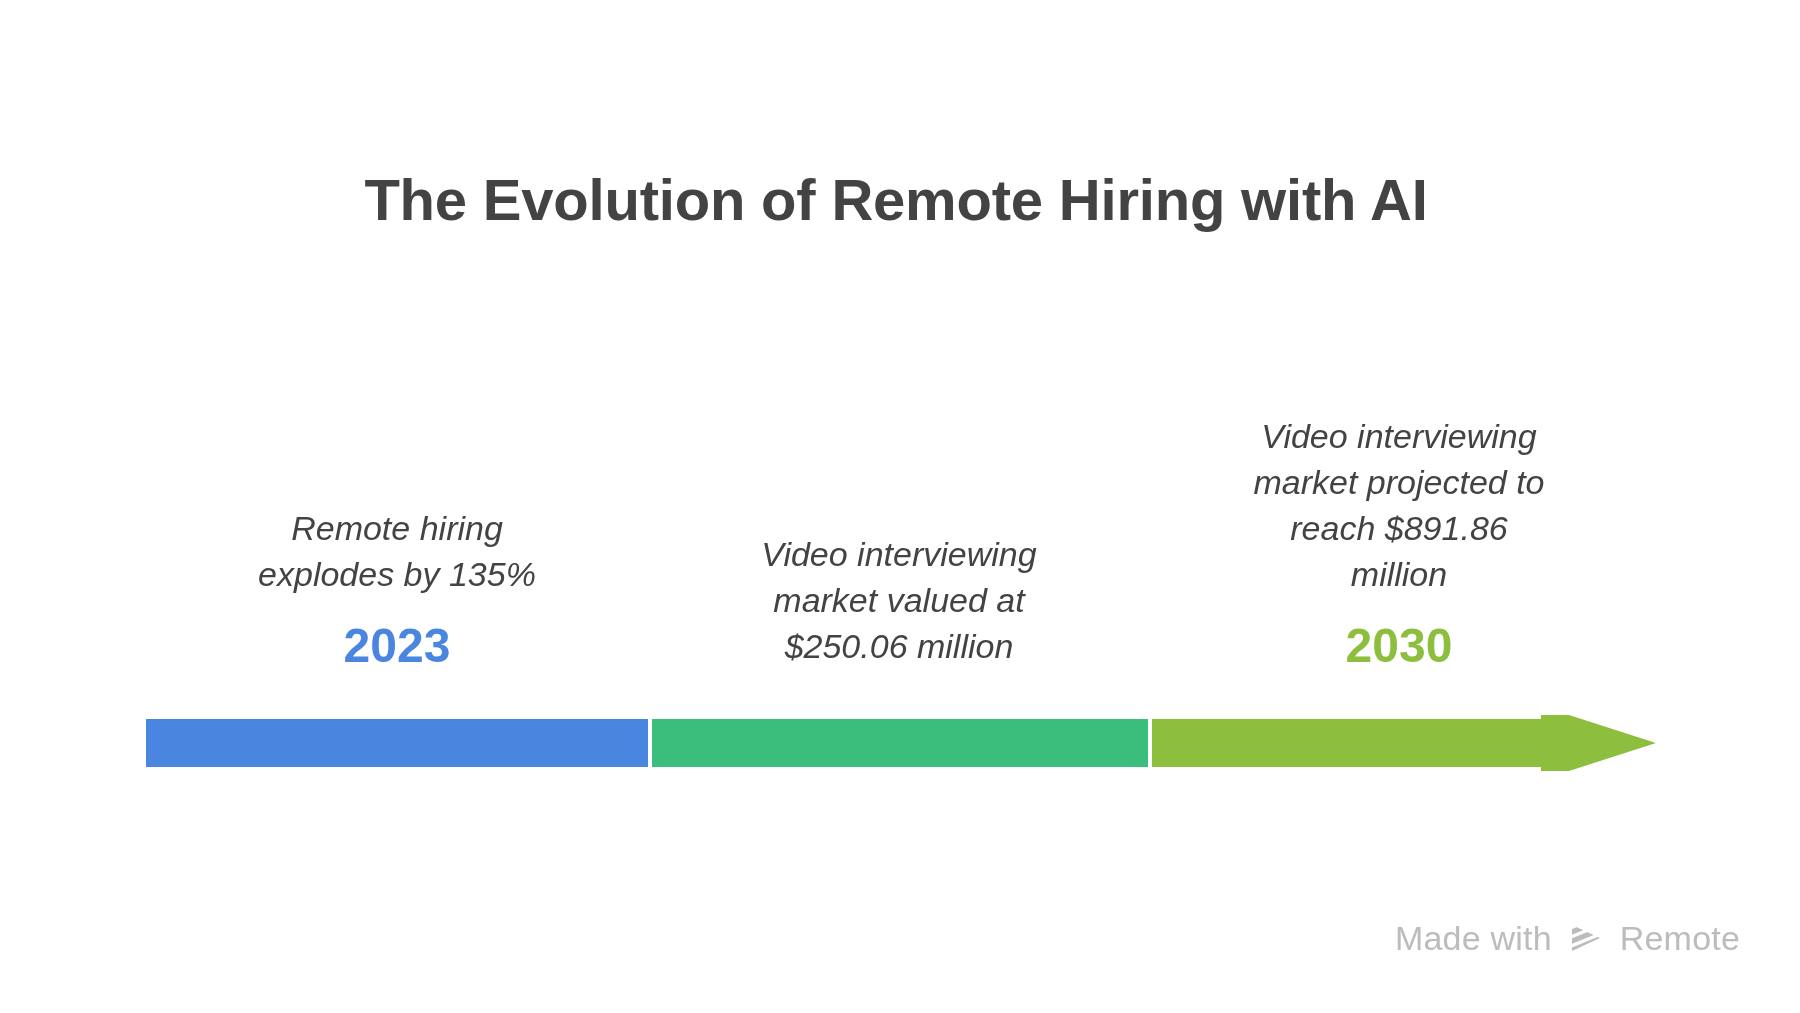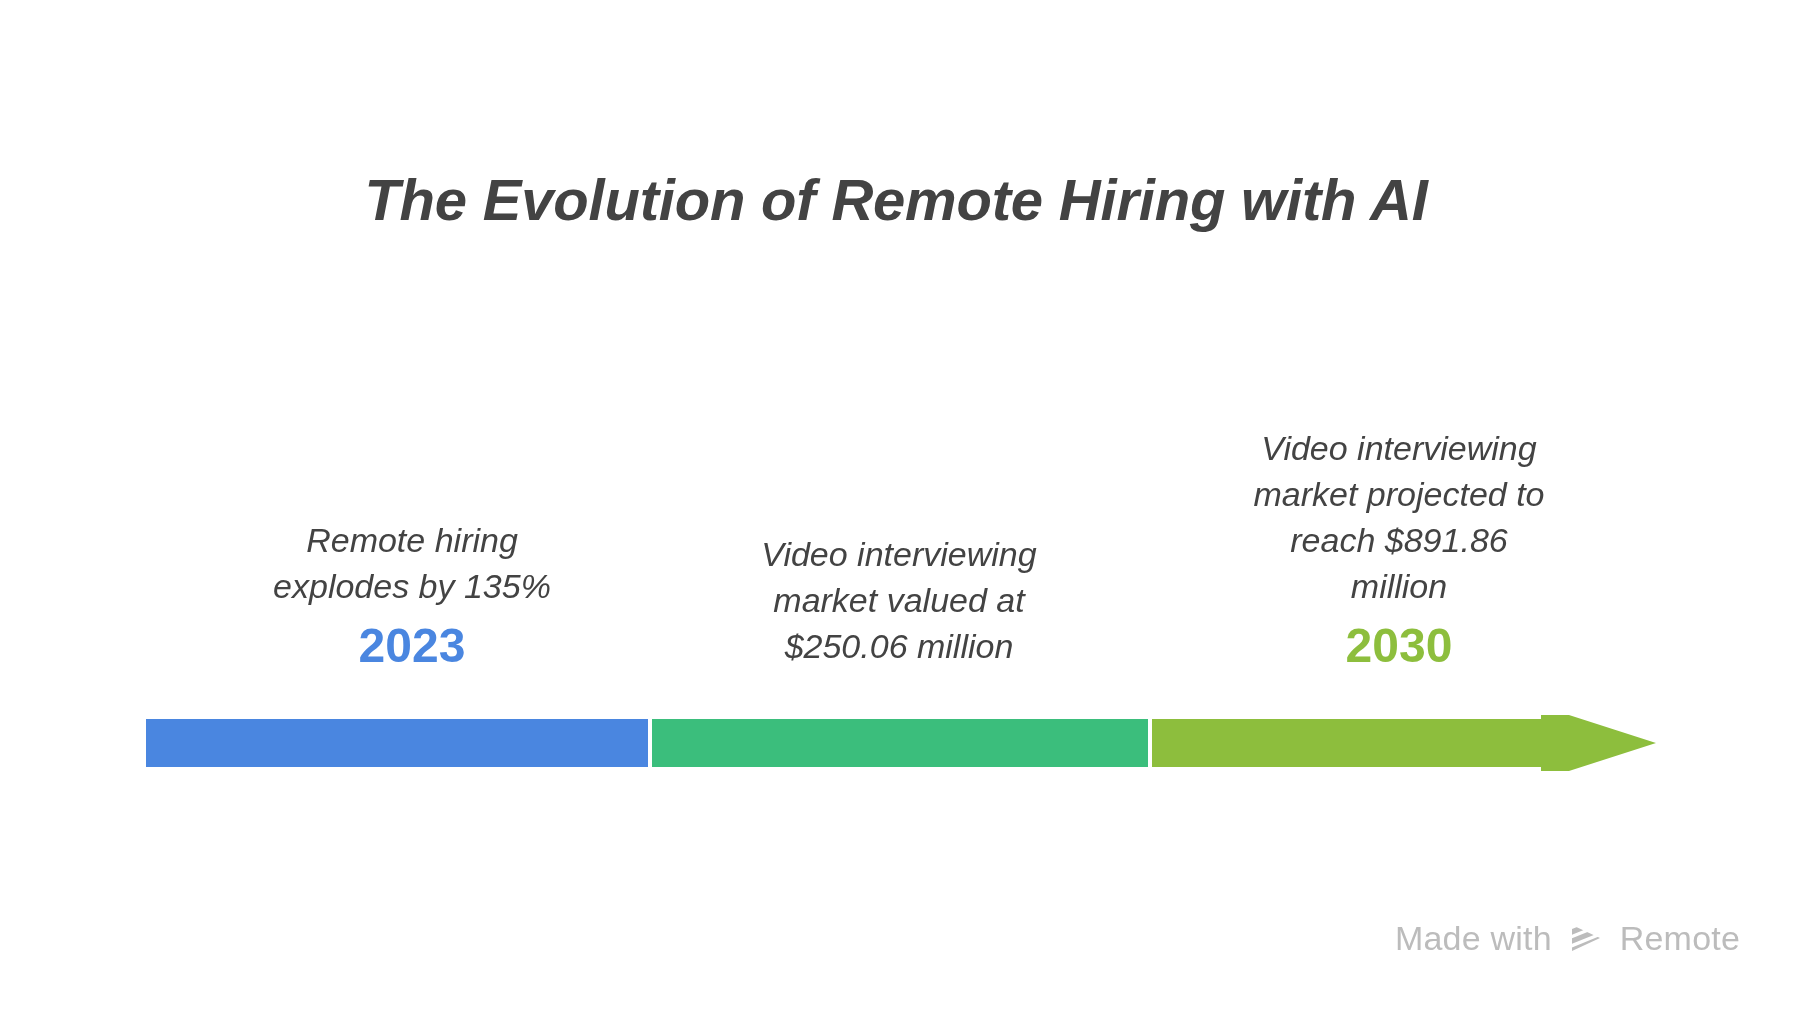--- a/index.html
+++ b/index.html
@@ -27,21 +27,20 @@
     position: absolute;
     left: 0;
     top: 168px;
     width: 1792px;
     text-align: center;
     font-size: 58px;
     font-weight: bold;
     color: #434343;
     letter-spacing: -0.2px;
     line-height: 1.1;
-    font-style: italic;
   }
 
   
   .columns {
     position: absolute;
     left: 0;
     top: 310px;
     width: 1800px;
     height: 360px;
   }
@@ -58,30 +57,30 @@
     color: #434343;
     font-weight: normal;
     white-space: pre-line;
     font-style: italic;
   }
 
   .col-year {
     font-size: 48px;
     font-weight: bold;
     line-height: 1;
-    margin-top: 12px;
+    margin-top: 24px;
   }
 
   
   .col-0 { left: 196px; }
   .col-1 { left: 699px; }
   .col-2 { left: 1199px; }
 
   
-  .col-0 .col-stack { position: absolute; left: 16px; width: 400px; bottom: 0; }
+  .col-0 .col-stack { position: absolute; left: 1px; width: 400px; bottom: 0; }
   .col-1 .col-stack { position: absolute; left: 0; width: 400px; bottom: 0; }
   .col-2 .col-stack { position: absolute; left: 0; width: 400px; bottom: 0; }
   .col { height: 360px; }
 
   
   .arrow-wrap {
     position: absolute;
     left: 146px;
     top: 715px;
     width: 1510px;

